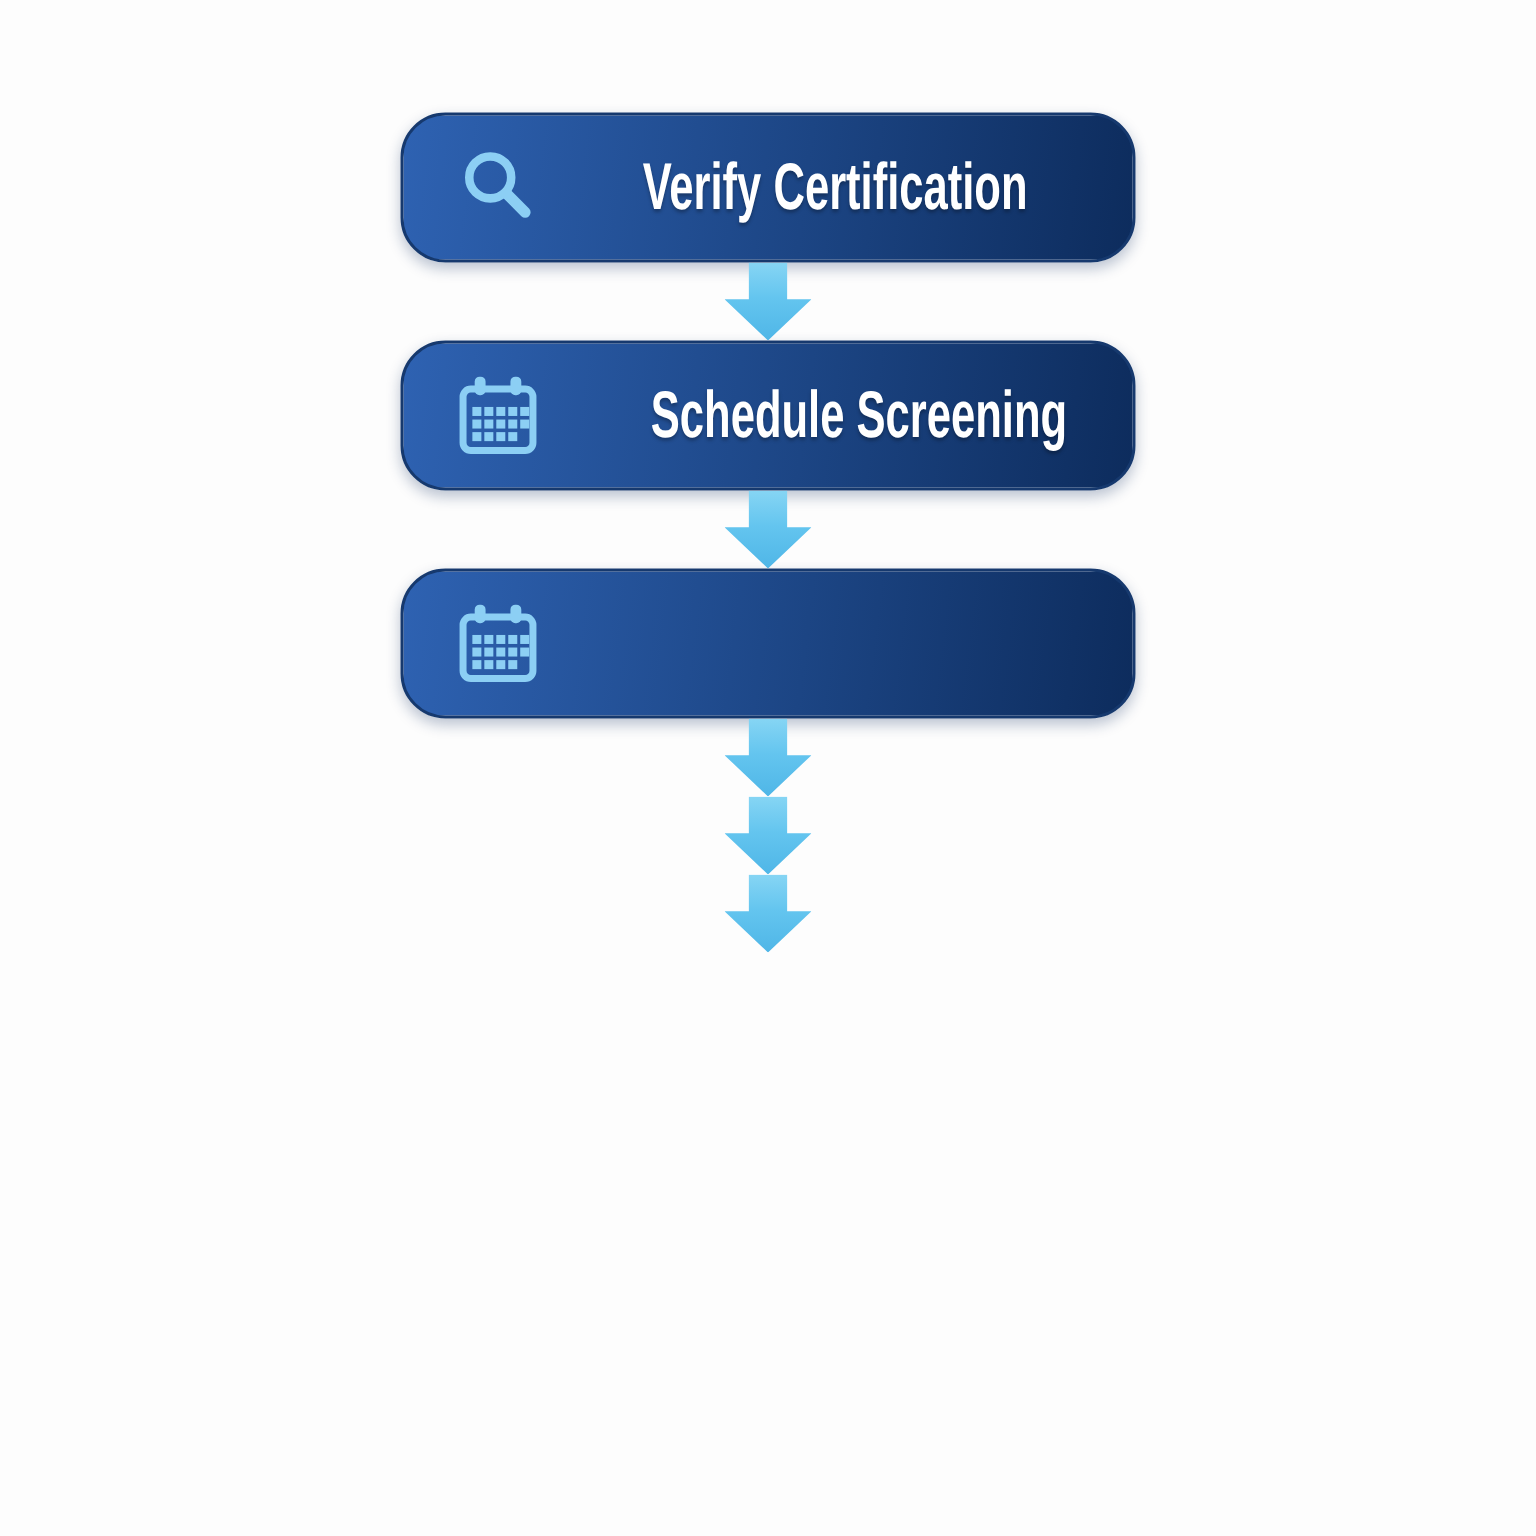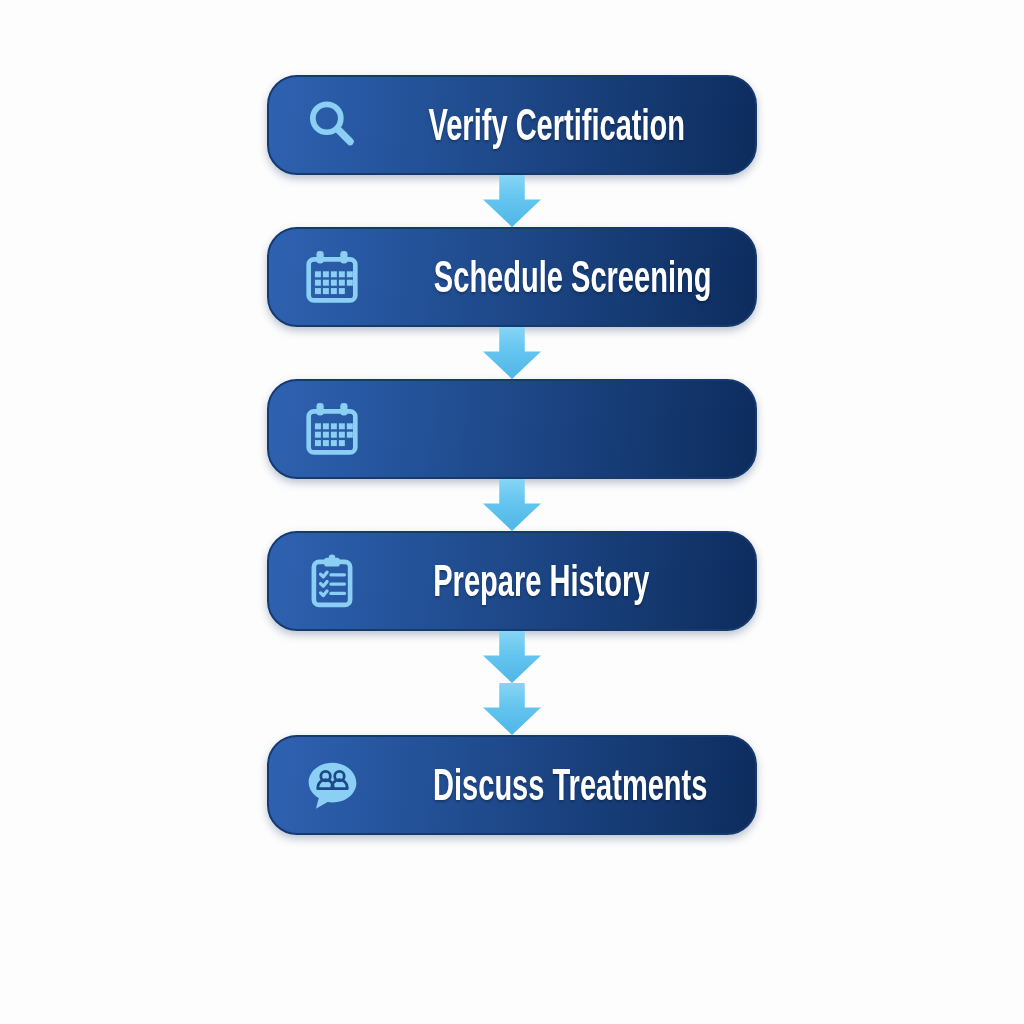--- a/index.html
+++ b/index.html
@@ -142,52 +142,20 @@
             <rect x="26.9" y="38.7" width="5.8" height="5.8"></rect>
             <rect x="34.6" y="38.7" width="5.8" height="5.8"></rect>
         </g>
       </svg>
     </span>
     <span class="label"></span>
   </div>
 
   <div class="arrow"></div>
 
-  <div class="step">
-    <span class="icon">
-      <svg viewBox="0 0 56 56">
-        <rect class="ic-stroke" x="10.5" y="9.5" width="35" height="41.5" rx="5" stroke-width="4.5"></rect>
-        <circle class="ic-fill" cx="28" cy="5.5" r="3.2"></circle>
-        <rect class="ic-fill" x="20.5" y="5.5" width="15" height="8.5" rx="2.5"></rect>
-        <g class="ic-stroke" stroke-width="3.2" stroke-linecap="round" stroke-linejoin="round">
-          <polyline points="17,21.5 19.6,24 23.2,19.6"></polyline>
-            <line x1="27" y1="22" x2="40" y2="22"></line>
-          <polyline points="17,30.5 19.6,33 23.2,28.6"></polyline>
-            <line x1="27" y1="31" x2="40" y2="31"></line>
-          <polyline points="17,39.5 19.6,42 23.2,37.6"></polyline>
-            <line x1="27" y1="40" x2="40" y2="40"></line>
-        </g>
-      </svg>
-    </span>
-    <span class="label">Prepare History</span>
-  </div>
 
   <div class="arrow"></div>
 
 
   <div class="arrow"></div>
 
-  <div class="step">
-    <span class="icon">
-      <svg viewBox="0 0 56 56">
-        <path class="ic-fill" d="M28.5 6.5 C15.8 6.5 5.5 14.9 5.5 25.3 c0 6.3 3.8 11.9 9.7 15.3 L12.5 51 l11.2-6.6 c1.6 .25 3.2 .4 4.8 .4 12.7 0 23-8.4 23-18.8 S41.2 6.5 28.5 6.5 Z"></path>
-        <g class="ic-dark-stroke" stroke-width="2.7" stroke-linejoin="round">
-          <circle cx="21.8" cy="19.5" r="4.6"></circle>
-          <path d="M14.3 31.5 v-1.2 a7.5 7.5 0 0 1 15 0 v1.2 z"></path>
-          <circle cx="35.2" cy="19.5" r="4.6"></circle>
-          <path d="M27.7 31.5 v-1.2 a7.5 7.5 0 0 1 15 0 v1.2 z"></path>
-        </g>
-      </svg>
-    </span>
-    <span class="label">Discuss Treatments</span>
-  </div>
 
 </div>
 
 </body></html>

